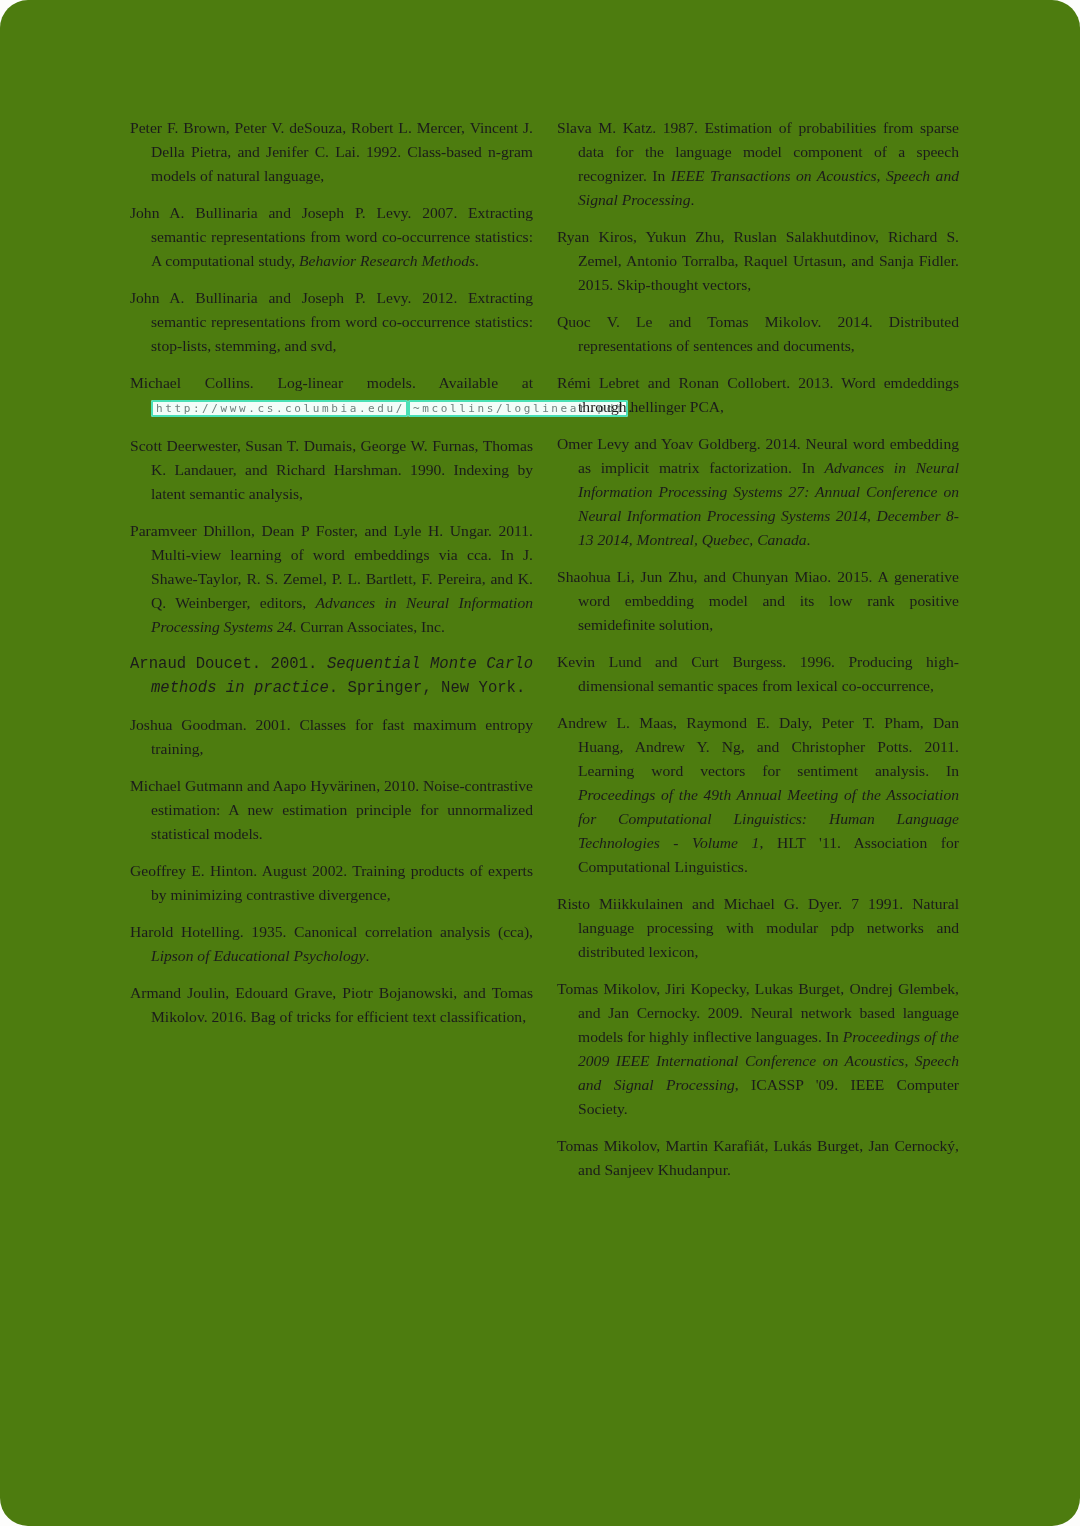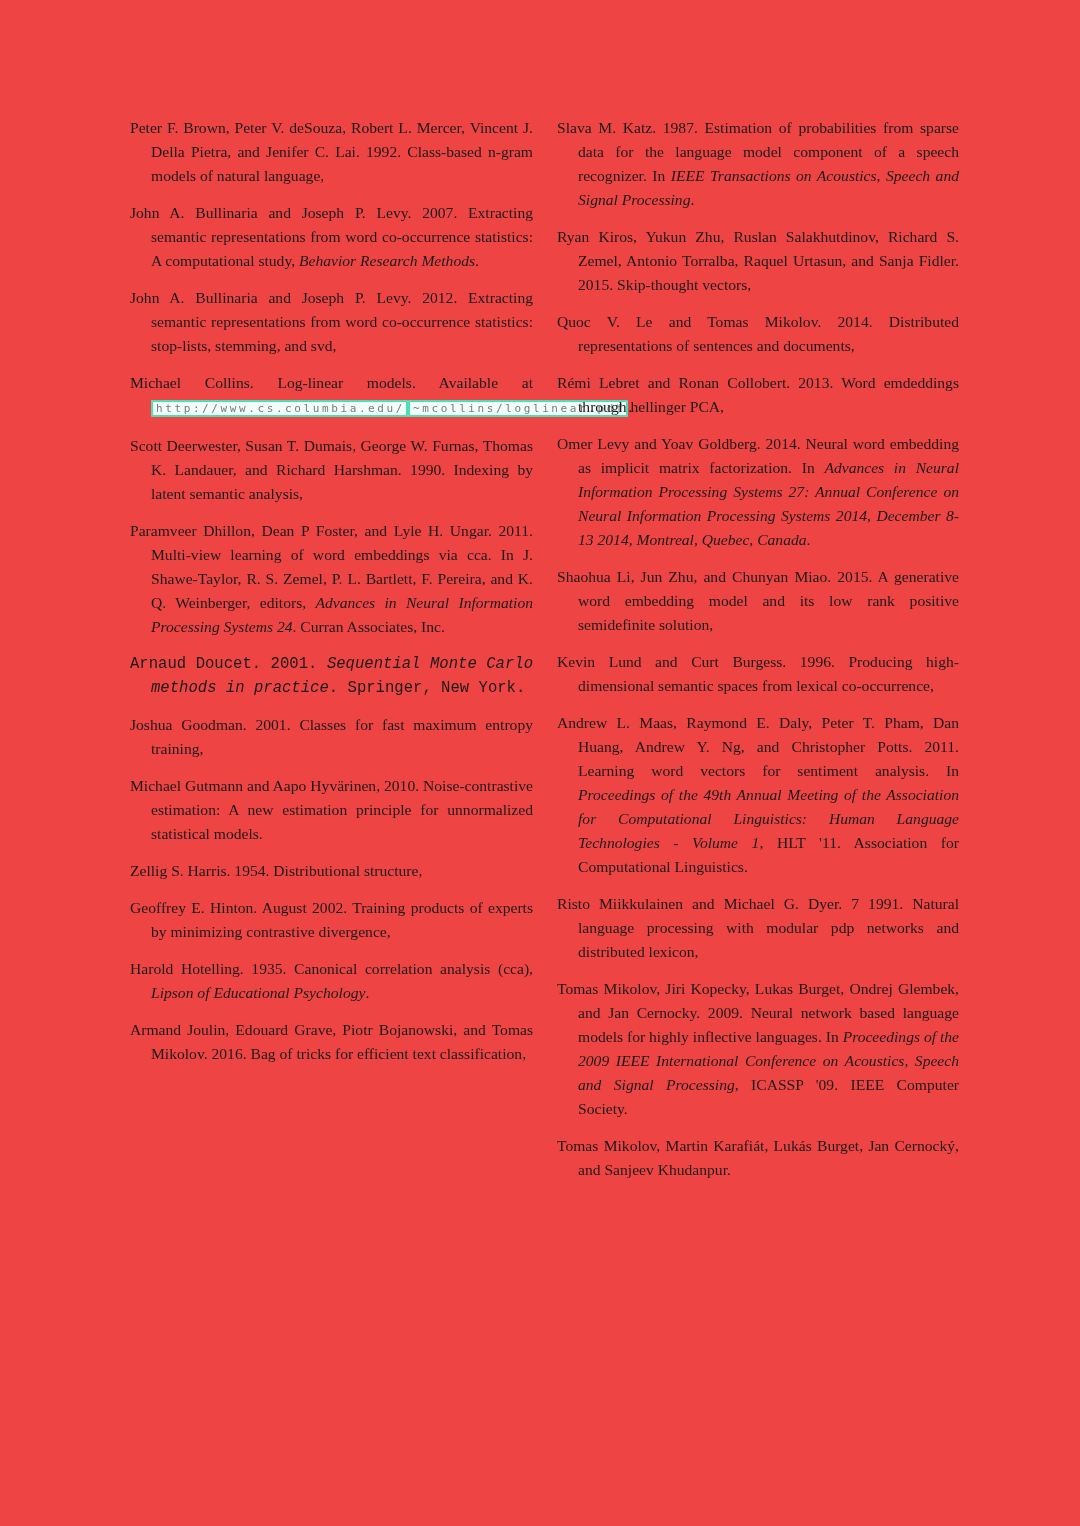--- a/index.html
+++ b/index.html
@@ -50,33 +50,32 @@
     border-radius: 2px;
     padding: 0 1px 0 3px;
     white-space: nowrap;
     box-decoration-break: clone;
     -webkit-box-decoration-break: clone;
   }
 </style>
 </head>
 <body>
 
-<div class="page" style="background: #ef4444;">
+<div class="page" style="background: #4d7c0f; border-radius: 28px;">
   <div class="content">
     <div class="col" id="col-left">
         <p class="ref-entry" style="color: rgb(27, 27, 27);"><span>Peter F. Brown, Peter V. deSouza, Robert L. Mercer, Vincent J. Della Pietra, and Jenifer C. Lai. 1992. Class-based n-gram models of natural language,</span></p>
         <p class="ref-entry" style="color: rgb(27, 27, 27);"><span>John A. Bullinaria and Joseph P. Levy. 2007. Extracting semantic representations from word co-occurrence statistics: A computational study, </span><span class="seg-i">Behavior Research Methods</span><span>.</span></p>
         <p class="ref-entry" style="color: rgb(27, 27, 27);"><span>John A. Bullinaria and Joseph P. Levy. 2012. Extracting semantic representations from word co-occurrence statistics: stop-lists, stemming, and svd,</span></p>
         <p class="ref-entry" style="color: rgb(27, 27, 27);"><span>Michael Collins. Log-linear models. Available at </span><span class="seg-u" style="border-color: rgb(74, 224, 182); background: rgb(242, 253, 249); color: rgb(111, 129, 126);">http://www.cs.columbia.edu/</span><span class="seg-u" style="border-color: rgb(74, 224, 182); background: rgb(242, 253, 249); color: rgb(111, 129, 126);">~mcollins/loglinear.pdf</span><span>.</span></p>
         <p class="ref-entry" style="color: rgb(27, 27, 27);"><span>Scott Deerwester, Susan T. Dumais, George W. Furnas, Thomas K. Landauer, and Richard Harshman. 1990. Indexing by latent semantic analysis,</span></p>
         <p class="ref-entry" style="color: rgb(27, 27, 27);"><span>Paramveer Dhillon, Dean P Foster, and Lyle H. Ungar. 2011. Multi-view learning of word embeddings via cca. In J. Shawe-Taylor, R. S. Zemel, P. L. Bartlett, F. Pereira, and K. Q. Weinberger, editors, </span><span class="seg-i">Advances in Neural Information Processing Systems 24</span><span>. Curran Associates, Inc.</span></p>
         <p class="ref-entry" style="color: rgb(27, 27, 27); font-family: Liberation Mono, monospace;"><span>Arnaud Doucet. 2001. </span><span class="seg-i">Sequential Monte Carlo methods in practice</span><span>. Springer, New York.</span></p>
         <p class="ref-entry" style="color: rgb(27, 27, 27);"><span>Joshua Goodman. 2001. Classes for fast maximum entropy training,</span></p>
         <p class="ref-entry" style="color: rgb(27, 27, 27);"><span>Michael Gutmann and Aapo Hyvärinen, 2010. Noise-contrastive estimation: A new estimation principle for unnormalized statistical models.</span></p>
-        <p class="ref-entry" style="color: rgb(27, 27, 27);"><span>Zellig S. Harris. 1954. Distributional structure,</span></p>
         <p class="ref-entry" style="color: rgb(27, 27, 27);"><span>Geoffrey E. Hinton. August 2002. Training products of experts by minimizing contrastive divergence,</span></p>
         <p class="ref-entry" style="color: rgb(27, 27, 27);"><span>Harold Hotelling. 1935. Canonical correlation analysis (cca), </span><span class="seg-i">Lipson of Educational Psychology</span><span>.</span></p>
         <p class="ref-entry" style="color: rgb(27, 27, 27);"><span>Armand Joulin, Edouard Grave, Piotr Bojanowski, and Tomas Mikolov. 2016. Bag of tricks for efficient text classification,</span></p>
       </div>
     <div class="col col-right" id="col-right">
         <p class="ref-entry" style="color: rgb(27, 27, 27);"><span>Slava M. Katz. 1987. Estimation of probabilities from sparse data for the language model component of a speech recognizer. In </span><span class="seg-i">IEEE Transactions on Acoustics, Speech and Signal Processing</span><span>.</span></p>
         <p class="ref-entry" style="color: rgb(27, 27, 27);"><span>Ryan Kiros, Yukun Zhu, Ruslan Salakhutdinov, Richard S. Zemel, Antonio Torralba, Raquel Urtasun, and Sanja Fidler. 2015. Skip-thought vectors,</span></p>
         <p class="ref-entry" style="color: rgb(27, 27, 27);"><span>Quoc V. Le and Tomas Mikolov. 2014. Distributed representations of sentences and documents,</span></p>
         <p class="ref-entry" style="color: rgb(27, 27, 27);"><span>Rémi Lebret and Ronan Collobert. 2013. Word emdeddings through hellinger PCA,</span></p>
         <p class="ref-entry" style="color: rgb(27, 27, 27);"><span>Omer Levy and Yoav Goldberg. 2014. Neural word embedding as implicit matrix factorization. In </span><span class="seg-i">Advances in Neural Information Processing Systems 27: Annual Conference on Neural Information Processing Systems 2014, December 8-13 2014, Montreal, Quebec, Canada</span><span>.</span></p>

